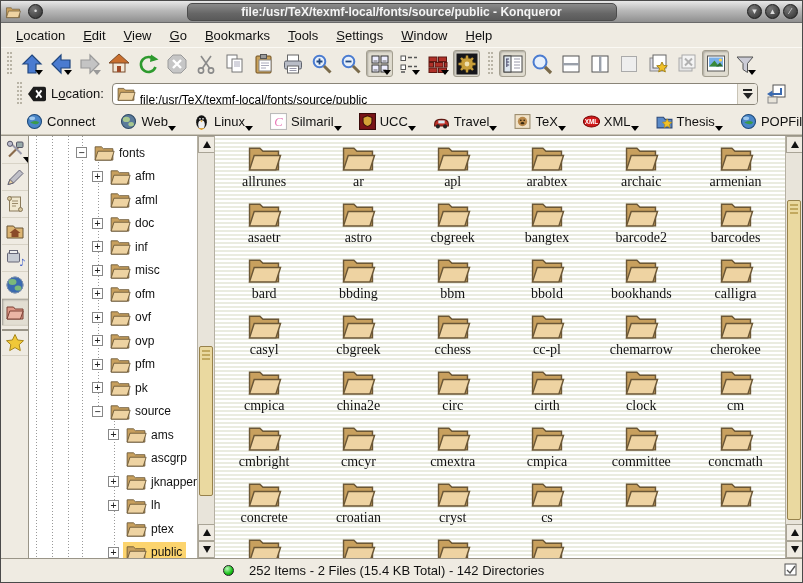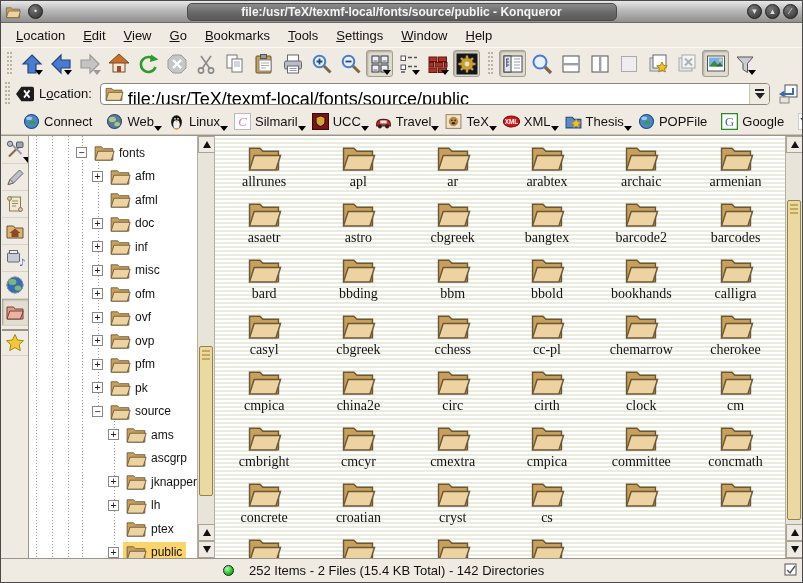--- a/index.html
+++ b/index.html
@@ -37,34 +37,34 @@
                      repeating-linear-gradient(#b9b4a6 0 2px,transparent 2px 4px);
     background-size:2px 100%,2px 100%;background-position:1px 0,4px 0;background-repeat:no-repeat;}
   .tb-btn{width:27px;height:27px;margin:0 1px;position:relative;border:1px solid transparent;
     border-radius:3px;display:flex;align-items:center;justify-content:center;}
   .tb-btn.pressed{background:#e0dcd0;border:1px solid #a39e8f;
     box-shadow:inset 1px 1px 2px rgba(0,0,0,.25);}
   .tb-btn .caret{position:absolute;right:1px;bottom:1px;width:0;height:0;
     border-left:4px solid transparent;border-right:4px solid transparent;border-top:5px solid #000;}
   .tb-btn svg{display:block;}
   
-  .locbar{height:29px;flex:0 0 29px;display:flex;align-items:center;padding:0 0;
+  .locbar{height:29px;flex:0 0 29px;display:flex;align-items:center;padding:0 12px;
     background:#efebe2;}
   .loc-label{margin:0 8px 0 4px;white-space:nowrap;}
   .combo{flex:1;height:22px;display:flex;align-items:center;background:#fff;
     border:1px solid #8a8578;border-radius:4px;overflow:hidden;padding-left:3px;}
   .combo input{flex:1;border:none;outline:none;font-family:"Liberation Sans",sans-serif;
-    font-size:18px;padding:0 4px;background:transparent;margin-top:12px;}
+    font-size:12px;padding:0 4px;background:transparent;margin-top:12px;}
   .combo-drop{width:20px;height:20px;border-left:1px solid #c9c4b6;display:flex;flex-direction:column;
     align-items:center;justify-content:center;background:#efebe2;}
   .combo-drop .bar{width:9px;height:2px;background:#222;margin-bottom:2px;}
   .combo-drop .tri{width:0;height:0;border-left:5px solid transparent;border-right:5px solid transparent;border-top:6px solid #222;}
   
-  .bookbar{height:27px;flex:0 0 27px;display:flex;align-items:center;padding:0 12px;
-    background:#efebe2;border-bottom:1px solid #c9c4b6;}
+  .bookbar{height:27px;flex:0 0 27px;display:flex;align-items:center;padding:0 4px;
+    background:#efebe2;border-bottom:1px solid #c9c4b6;gap:11px;}
   .bm-item{display:flex;align-items:center;margin:0 4px;position:relative;padding-right:6px;}
   .bm-item .bm-icon{width:17px;height:17px;margin-right:4px;position:relative;}
   .bm-item.caret:after{content:"";position:absolute;right:-2px;bottom:-1px;width:0;height:0;
     border-left:4px solid transparent;border-right:4px solid transparent;border-top:5px solid #000;}
   .bm-label{font-size:13px;white-space:nowrap;}
   
   .content{flex:1;display:flex;min-height:0;border-top:1px solid #9a9588;background:#fff;}
   .sidestrip{width:28px;flex:0 0 28px;background:#efebe2;border-right:1px solid #9a9588;
     display:flex;flex-direction:column;align-items:center;padding-top:1px;}
   .strip-btn{width:26px;height:27px;display:flex;align-items:center;justify-content:center;
@@ -848,30 +848,30 @@
             </span>
             <div class="fname">allrunes</div>
           </div>
           <div class="cell">
             <span style="display: flex;">
               <svg width="36" height="31" viewBox="0 0 34 30">
                 <path d="M3 6 L13 6 L16 9 L31 9 L31 27 L3 27 Z" fill="#c8a05e" stroke="#6b5736" stroke-width="1.4"></path>
                 <path d="M3 27 L7.5 13 L33 13 L28.5 27 Z" fill="#eed3a2" stroke="#6b5736" stroke-width="1.4"></path>
               </svg>
             </span>
+            <div class="fname">ar</div>
+          </div>
+          <div class="cell">
+            <span style="display: flex;">
+              <svg width="36" height="31" viewBox="0 0 34 30">
+                <path d="M3 6 L13 6 L16 9 L31 9 L31 27 L3 27 Z" fill="#c8a05e" stroke="#6b5736" stroke-width="1.4"></path>
+                <path d="M3 27 L7.5 13 L33 13 L28.5 27 Z" fill="#eed3a2" stroke="#6b5736" stroke-width="1.4"></path>
+              </svg>
+            </span>
             <div class="fname">apl</div>
-          </div>
-          <div class="cell">
-            <span style="display: flex;">
-              <svg width="36" height="31" viewBox="0 0 34 30">
-                <path d="M3 6 L13 6 L16 9 L31 9 L31 27 L3 27 Z" fill="#c8a05e" stroke="#6b5736" stroke-width="1.4"></path>
-                <path d="M3 27 L7.5 13 L33 13 L28.5 27 Z" fill="#eed3a2" stroke="#6b5736" stroke-width="1.4"></path>
-              </svg>
-            </span>
-            <div class="fname">ar</div>
           </div>
           <div class="cell">
             <span style="display: flex;">
               <svg width="36" height="31" viewBox="0 0 34 30">
                 <path d="M3 6 L13 6 L16 9 L31 9 L31 27 L3 27 Z" fill="#c8a05e" stroke="#6b5736" stroke-width="1.4"></path>
                 <path d="M3 27 L7.5 13 L33 13 L28.5 27 Z" fill="#eed3a2" stroke="#6b5736" stroke-width="1.4"></path>
               </svg>
             </span>
             <div class="fname">arabtex</div>
           </div>

